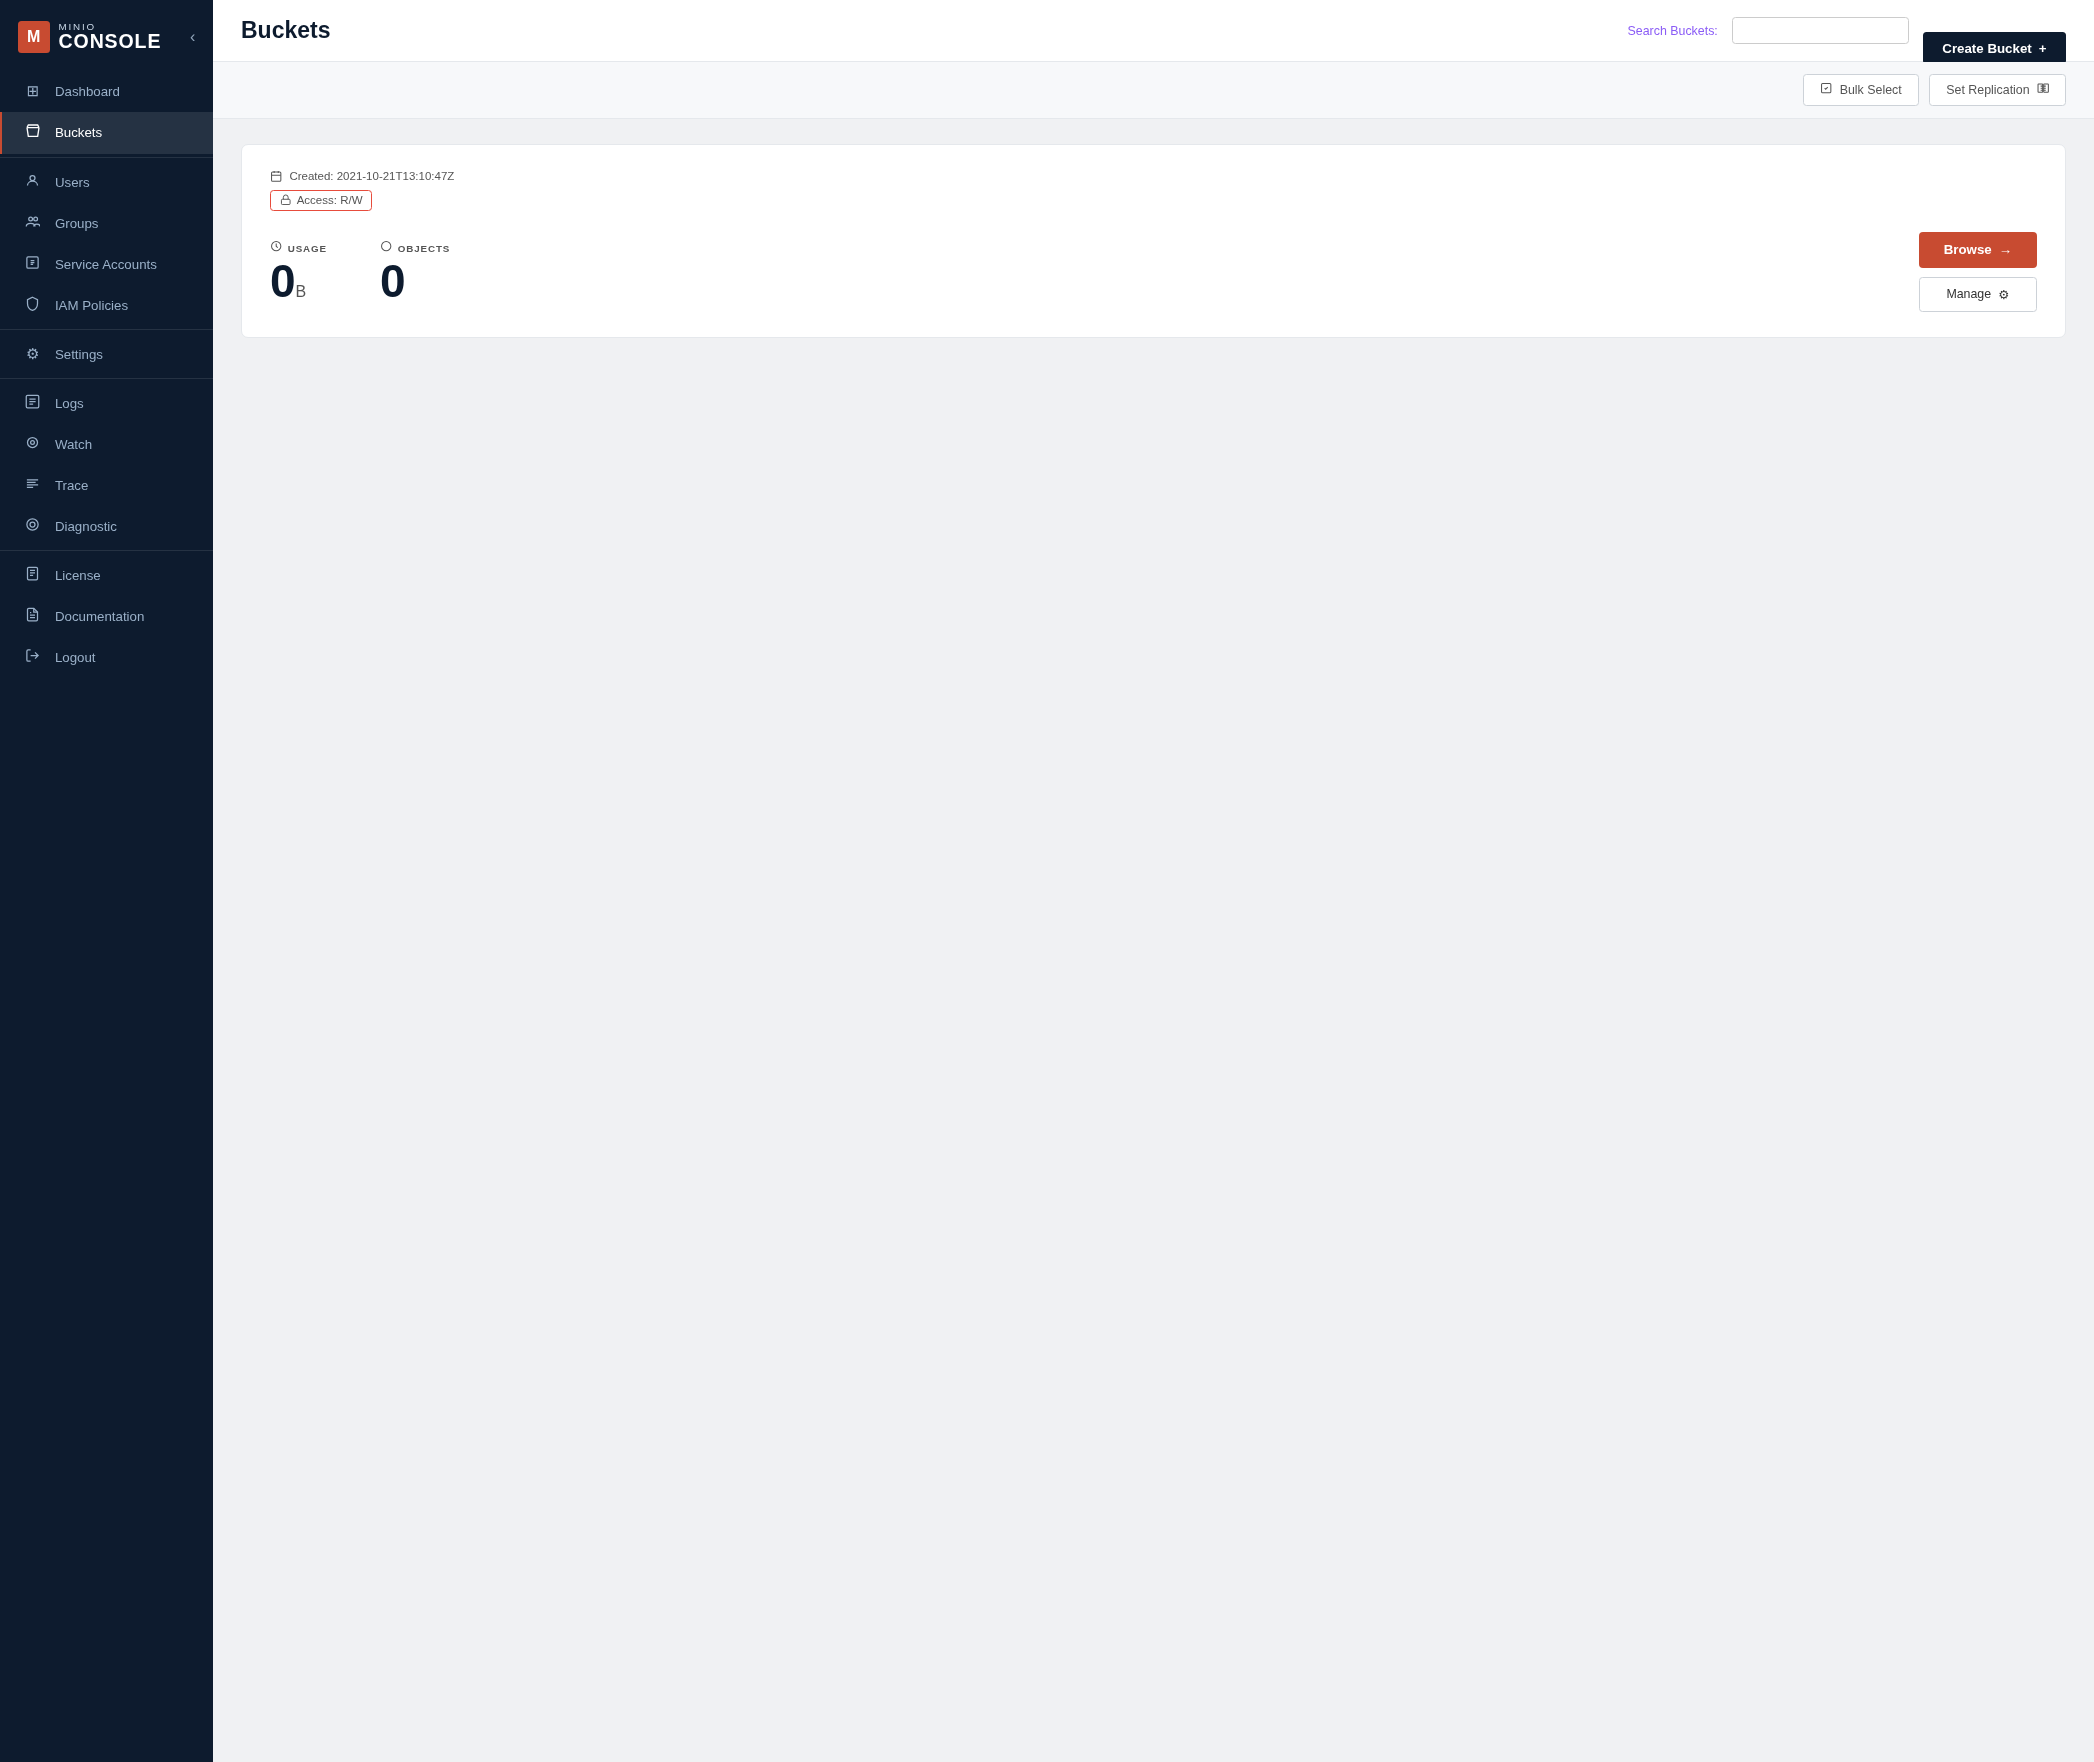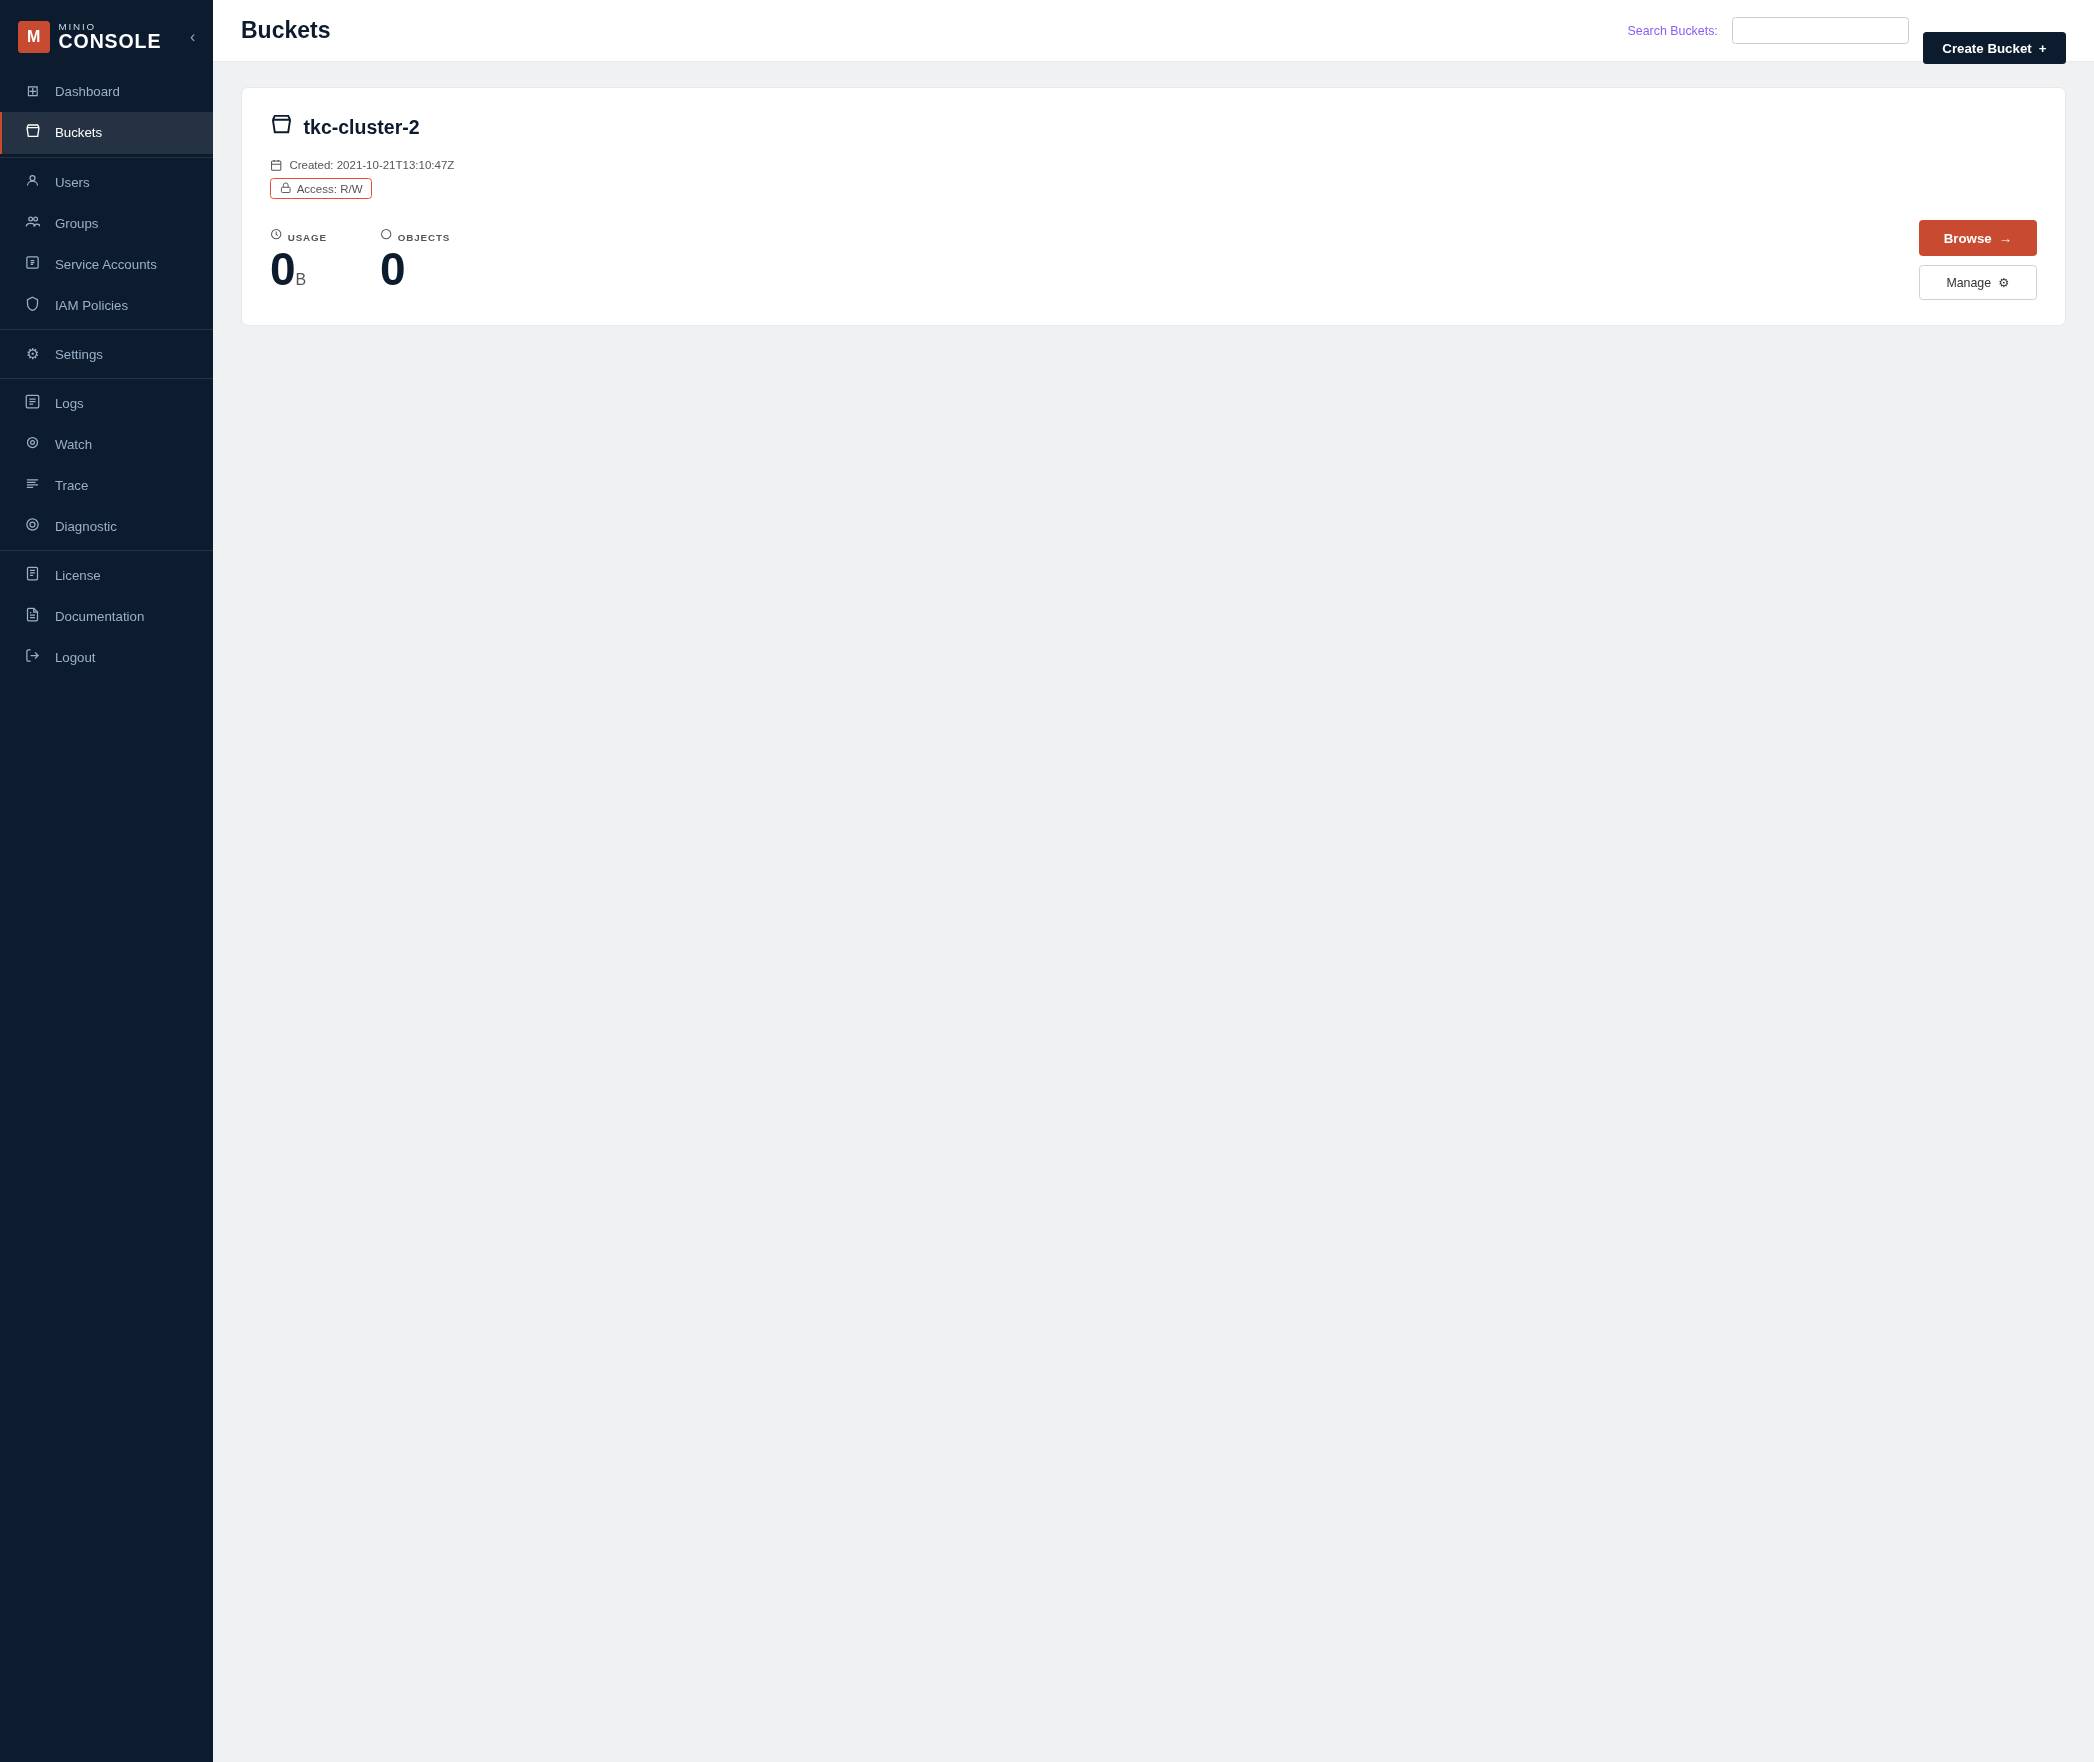--- a/index.html
+++ b/index.html
@@ -427,31 +427,44 @@
     <div class="topbar-right">
       <span class="search-label">Search Buckets:</span>
       <input class="search-input" type="text" placeholder="" style="">
       <button class="create-bucket-btn">
         <span>Create Bucket</span>
         <span>+</span>
       </button>
     </div>
   </div>
 
+  <div class="action-bar">
+    <button class="action-btn">
+      <span>
+        <svg width="12.4" height="12.4" viewBox="0 0 24 24" fill="none" stroke="currentColor" stroke-width="2">
+            <rect x="3" y="3" width="18" height="18" rx="2"></rect>
+            <path d="M9 12l2 2 4-4"></path>
+          </svg>
+      </span>
+      <span>Bulk Select</span>
+    </button>
+    <button class="action-btn">
+      <span>Set Replication</span>
+      <span>
+        <svg width="12.4" height="12.4" viewBox="0 0 24 24" fill="none" stroke="currentColor" stroke-width="2">
+            <rect x="2" y="4" width="9" height="16" rx="1"></rect>
+            <rect x="13" y="4" width="9" height="16" rx="1"></rect>
+            <path d="M7 8h4M7 12h4M7 16h4M17 8h-4M17 12h-4M17 16h-4"></path>
+          </svg>
+      </span>
+    </button>
+  </div>
 
   <div class="content">
     <div class="bucket-card">
-      <div class="bucket-header">
-        <span class="bucket-icon">
-          <svg width="23" height="23" viewBox="0 0 24 24" fill="none" stroke="#0d1b2e" stroke-width="2">
-              <path d="M3 7h18M3 7l2 13h14l2-13M3 7l2-4h14l2 4"></path>
-            </svg>
-        </span>
-        <span class="bucket-name">tkc-cluster-2</span>
-      </div>
 
       <div class="bucket-meta">
         <div class="bucket-created">
           <span>
             <svg width="12.4" height="12.4" viewBox="0 0 24 24" fill="none" stroke="#555" stroke-width="2">
                 <rect x="3" y="4" width="18" height="18" rx="2"></rect>
                 <path d="M8 2v4M16 2v4M3 10h18"></path>
               </svg>
           </span>
           <span>Created: 2021-10-21T13:10:47Z</span>

